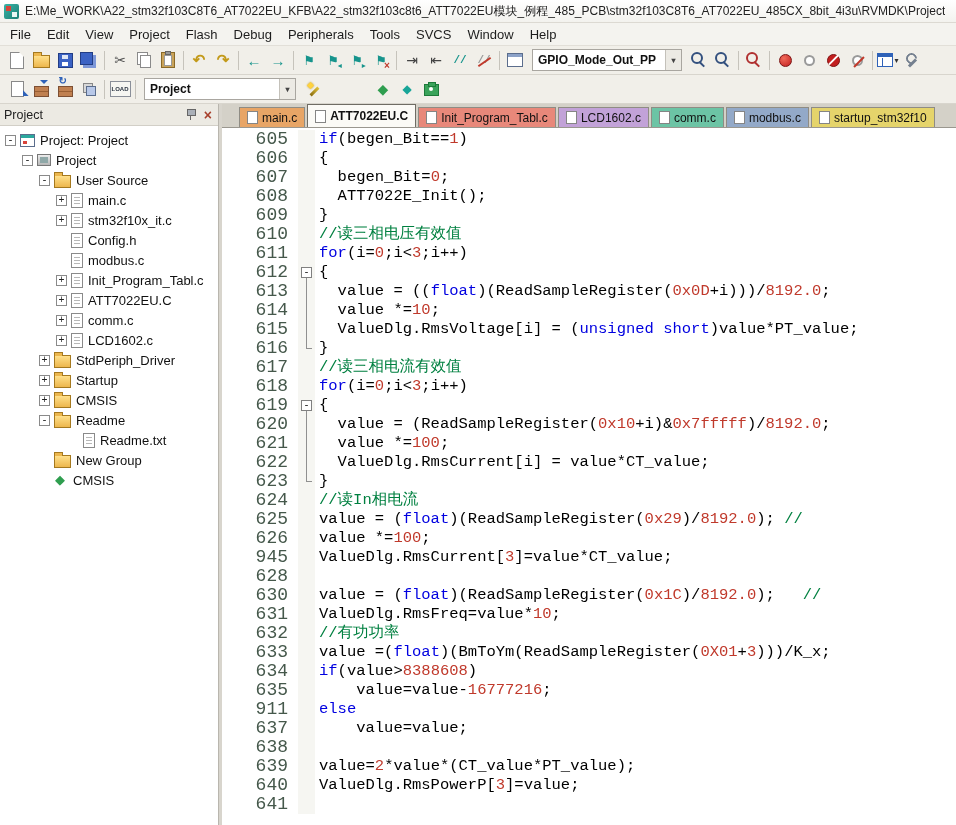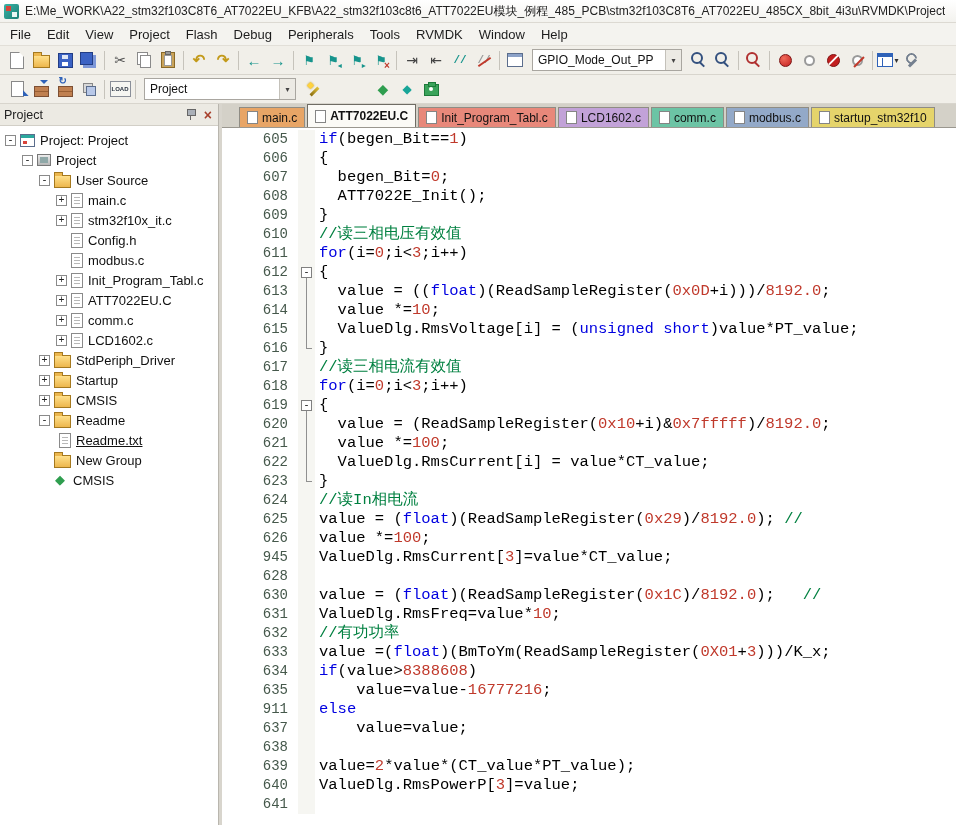--- a/index.html
+++ b/index.html
@@ -19,21 +19,21 @@
            padding:0 2px;border-bottom:1px solid #e2dfd8;font-size:13px;color:#1d1d1d;}
   .menu-item{padding:2px 8px;cursor:default;}
 
   
   .toolbar{flex:0 0 28px;height:28px;background:#f1efe9;display:flex;align-items:center;
            padding:0 5px;border-bottom:1px solid #d8d5cd;}
   .tbtn{width:24px;height:24px;display:flex;align-items:center;justify-content:center;position:relative;}
   .sep{width:1px;height:19px;background:#c6c3bb;margin:0 3px;flex:0 0 1px;}
   .gap{flex:0 0 auto;}
   .caret{font-size:8px;color:#333;margin-left:1px;}
-  .combo{height:20px;background:#fff;border:1px solid #a9a6a0;display:flex;align-items:center;margin:0 5px;font-size:12px;flex:0 0 auto;}
+  .combo{height:20px;background:#fff;border:1px solid #a9a6a0;display:flex;align-items:center;margin:0 5px;font-size:12px;flex:0 0 auto;font-weight:bold;}
   .combo-val{flex:1;padding:0 5px;white-space:nowrap;overflow:hidden;color:#111;}
   .combo-btn{width:15px;height:100%;background:#eceae4;border-left:1px solid #c4c1ba;display:flex;align-items:center;justify-content:center;font-size:8px;color:#444;}
 
   
   .ic{position:relative;display:inline-flex;align-items:center;justify-content:center;}
   .ic-new{width:12px;height:15px;background:#fff;border:1px solid #8a8a8a;}
   .ic-new::after{content:"";position:absolute;top:-1px;right:-1px;border-style:solid;border-width:0 5px 5px 0;border-color:transparent #f1efe9 transparent transparent;}
   .ic-open{width:15px;height:11px;background:linear-gradient(#ffe08a,#edb74e);border:1px solid #a5791f;margin-top:3px;}
   .ic-open::before{content:"";position:absolute;top:-4px;left:-1px;width:7px;height:3px;background:#edb74e;border:1px solid #a5791f;border-bottom:none;}
   .ic-save{width:13px;height:13px;background:#3b62c4;border:1px solid #223d85;}
@@ -128,21 +128,21 @@
   .splitter{flex:0 0 3px;background:#d8d5cd;}
 
   
   .editor{flex:1;display:flex;flex-direction:column;min-width:0;background:#fff;}
   .tabstrip{flex:0 0 23px;height:23px;background:#d4d1c8;display:flex;align-items:flex-end;padding-left:17px;border-bottom:1px solid #9a978f;overflow:hidden;}
   .tab{height:20px;display:flex;align-items:center;padding:0 7px;border:1px solid #8f8c84;border-bottom:none;margin-right:2px;font-size:12px;color:#111;white-space:nowrap;box-sizing:border-box;}
   .tab.active{font-weight:bold;height:23px;border-color:#6f6c64;}
   .tabicon{width:9px;height:11px;background:#fff;border:1px solid #858585;margin-right:4px;flex:0 0 9px;}
   .code{flex:1;overflow:hidden;font:15.5px/19px "Liberation Mono",monospace;padding-top:2px;}
   .crow{height:19px;display:flex;white-space:pre;}
-  .lnum{flex:0 0 66px;width:66px;text-align:right;padding-right:10px;color:var(--lnum,#45584b);font-size:14px;}
+  .lnum{flex:0 0 66px;width:66px;text-align:right;padding-right:10px;color:var(--lnum,#45584b);font-size:18px;}
   .fold{flex:0 0 17px;width:17px;position:relative;display:flex;align-items:center;justify-content:center;background:#f6f6f2;}
   .fbox{width:11px;height:11px;border:1px solid #808080;background:#fff;font:10px/9px "Liberation Mono",monospace;text-align:center;color:#222;z-index:1;box-sizing:border-box;}
   .f-box::after{content:"";position:absolute;left:8px;top:15px;bottom:0;width:1px;background:#909090;}
   .f-line::before{content:"";position:absolute;left:8px;top:0;bottom:0;width:1px;background:#909090;}
   .f-end::before{content:"";position:absolute;left:8px;top:0;height:10px;width:1px;background:#909090;}
   .f-end::after{content:"";position:absolute;left:8px;top:9px;width:6px;height:1px;background:#909090;}
   .ctext{padding-left:4px;color:#000;}
   .tk-k{color:var(--kw,#0000e0);}
   .tk-c{color:var(--cm,#008040);}
   .tk-n{color:var(--num,#c0392b);}
@@ -159,21 +159,21 @@
 
   <div class="menubar" id="menubar">
       <div class="menu-item">File</div>
       <div class="menu-item">Edit</div>
       <div class="menu-item">View</div>
       <div class="menu-item">Project</div>
       <div class="menu-item">Flash</div>
       <div class="menu-item">Debug</div>
       <div class="menu-item">Peripherals</div>
       <div class="menu-item">Tools</div>
-      <div class="menu-item">RVMDK</div>
+      <div class="menu-item">SVCS</div>
       <div class="menu-item">Window</div>
       <div class="menu-item">Help</div>
     </div>
 
   <div class="toolbar" id="toolbar1">
       <div class="tbtn">
         <span class="ic ic-new"></span>
       </div>
       <div class="tbtn">
         <span class="ic ic-open"></span>
@@ -388,21 +388,21 @@
           <div class="trow" style="padding-left: 39px;">
             <span class="exp">+</span>
             <span class="tic tic-folder"></span>
             <span class="tlabel">CMSIS</span>
           </div>
           <div class="trow" style="padding-left: 39px;">
             <span class="exp">-</span>
             <span class="tic tic-folder"></span>
             <span class="tlabel">Readme</span>
           </div>
-          <div class="trow" style="padding-left: 44px; text-decoration: underline;">
+          <div class="trow" style="padding-left: 68px;">
             <span class="exp hid">+</span>
             <span class="tic tic-filetxt"></span>
             <span class="tlabel">Readme.txt</span>
           </div>
           <div class="trow" style="padding-left: 39px;">
             <span class="exp hid">+</span>
             <span class="tic tic-folder"></span>
             <span class="tlabel">New Group</span>
           </div>
           <div class="trow" style="padding-left: 39px;">

